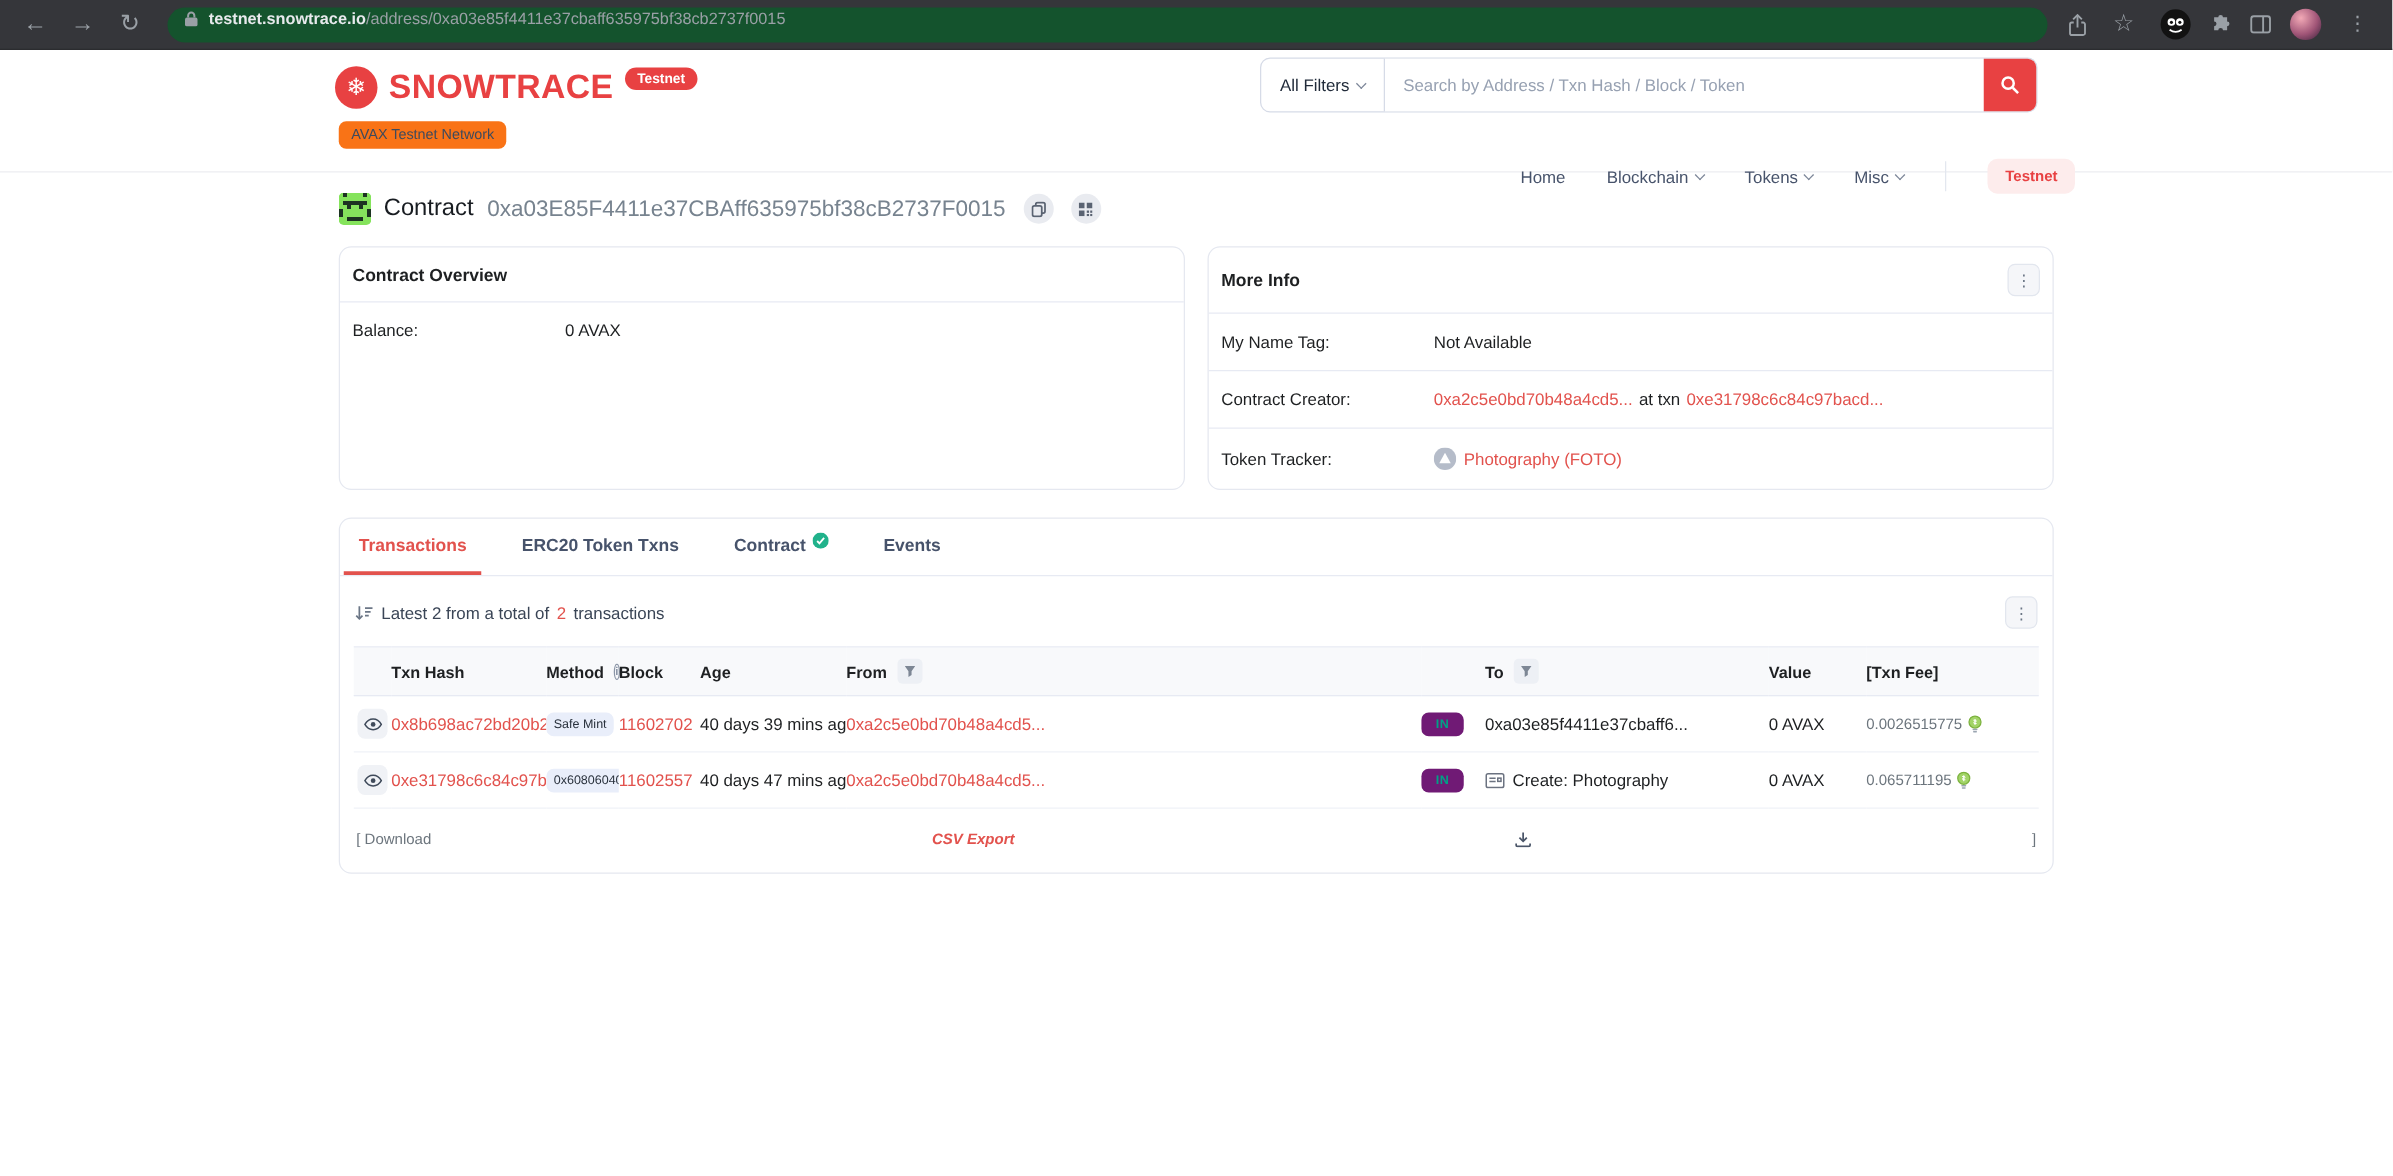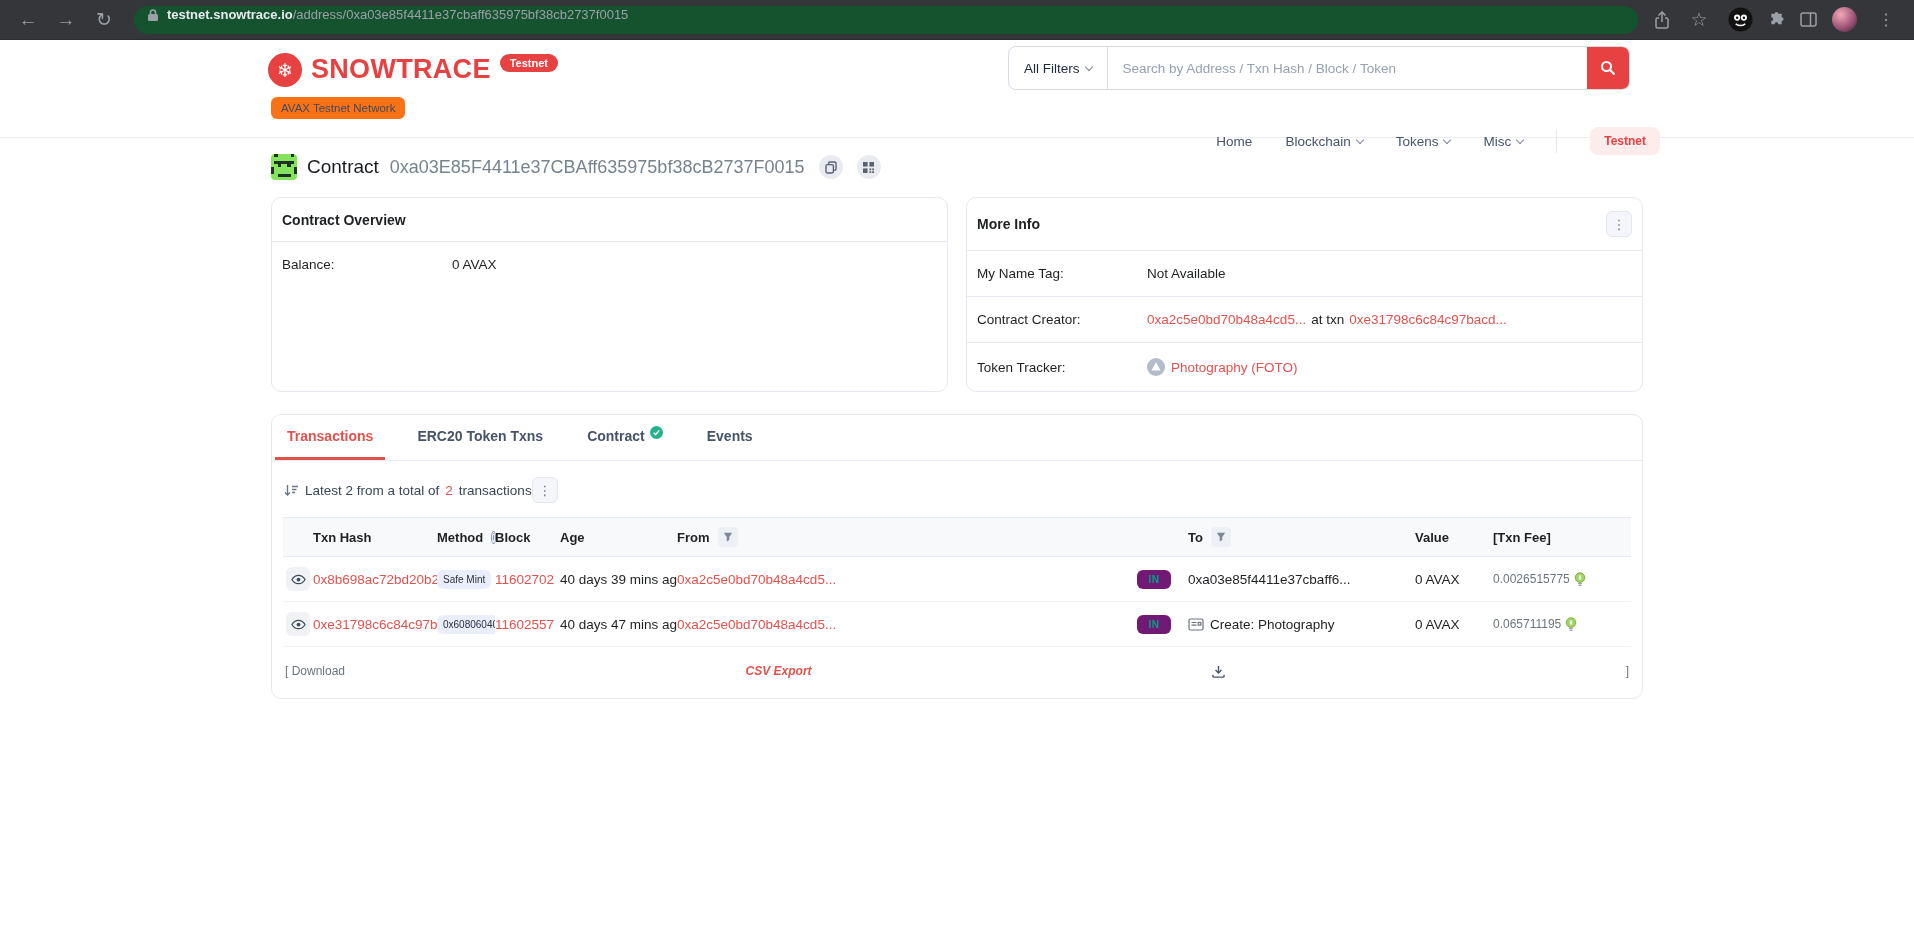--- a/index.html
+++ b/index.html
@@ -81,21 +81,21 @@
   a.red-link { color:#e2524d; }
   .creator-line { display:flex; align-items:center; gap:5px; }
 
   
   .tx-card { margin-top:22px; margin-bottom:30px; }
   .tabs-row { display:flex; align-items:center; gap:20px; padding:0 3px; height:46px;
     border-bottom:1px solid #e7eaf3; }
   .tab { font-size:14px; font-weight:700; color:#47536b; padding:0 12px; height:100%;
     display:flex; align-items:center; gap:5px; cursor:pointer; border-bottom:3px solid transparent; }
   .tab.active { color:#e2524d; border-bottom-color:#e2524d; }
-  .summary-row { display:flex; align-items:center; padding:16px 12px 14px; }
+  .summary-row { display:flex; align-items:center; justify-content:space-between; padding:16px 12px 14px; }
   .summary-left { display:flex; align-items:center; gap:6px; font-size:13.5px; color:#3a4556; }
   .count-red { color:#e2524d; }
 
   table.tx-table { border-collapse:collapse; table-layout:fixed; width:1348px; margin:0 auto; }
   .tx-table th { background:#f8f9fb; border-top:1px solid #e7eaf3; border-bottom:1px solid #e7eaf3;
     font-size:13px; font-weight:700; color:#1e2022; text-align:left; padding:9px 0; white-space:nowrap; }
   .tx-table td { font-size:13.5px; color:#1e2022; padding:0; height:44px;
     border-bottom:1px solid #f0f2f7; white-space:nowrap; overflow:hidden; }
   .th-flex { display:flex; align-items:center; gap:8px; }
   .th-age { color:#e2524d; }

